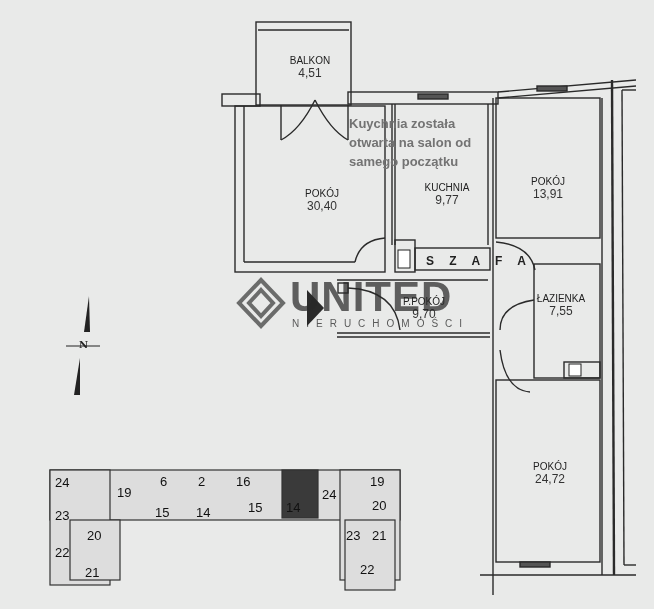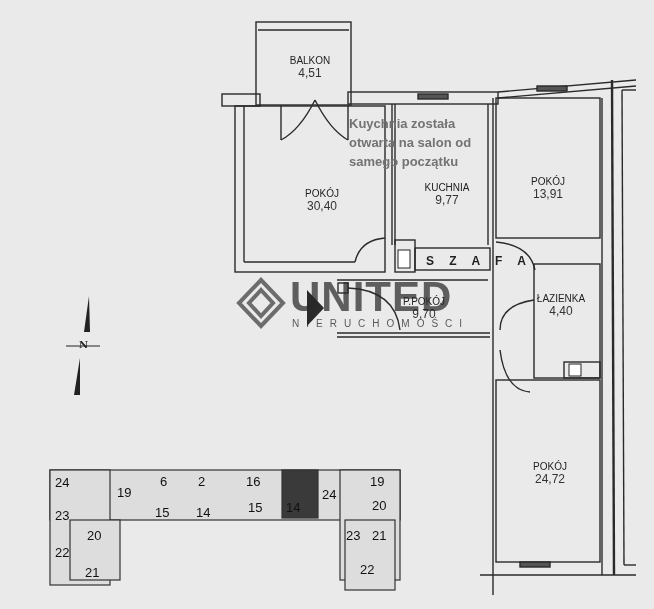--- a/index.html
+++ b/index.html
@@ -114,40 +114,40 @@
 <div class="lbl" style="left:548px;top:176px">
   <span>POKÓJ</span>
   <span class="area">13,91</span>
 </div>
 <div class="lbl" style="left:424px;top:296px">
   <span>P.POKÓJ</span>
   <span class="area">9,70</span>
 </div>
 <div class="lbl" style="left:561px;top:293px">
   <span>ŁAZIENKA</span>
-  <span class="area">4,40</span>
+  <span class="area">7,55</span>
 </div>
 <div class="lbl" style="left:550px;top:461px">
   <span>POKÓJ</span>
   <span class="area">24,72</span>
 </div>
 
 <div class="note">Kuychnia została otwarta na salon od samego początku</div>
 <div class="szafa">S Z A F A</div>
 
 <div class="wm-text">UNITED</div>
 <div class="wm-sub">NIERUCHOMOŚCI</div>
 
 <div class="north">N</div>
 
 <div class="site-num" style="left:55px;top:475px">24</div>
 <div class="site-num" style="left:117px;top:485px">19</div>
 <div class="site-num" style="left:160px;top:474px">6</div>
 <div class="site-num" style="left:198px;top:474px">2</div>
-<div class="site-num" style="left:246px;top:474px">16</div>
+<div class="site-num" style="left:236px;top:474px">16</div>
 <div class="site-num" style="left:322px;top:487px">24</div>
 <div class="site-num" style="left:370px;top:474px">19</div>
 <div class="site-num" style="left:55px;top:508px">23</div>
 <div class="site-num" style="left:155px;top:505px">15</div>
 <div class="site-num" style="left:196px;top:505px">14</div>
 <div class="site-num" style="left:248px;top:500px">15</div>
 <div class="site-num" style="left:286px;top:500px">14</div>
 <div class="site-num" style="left:87px;top:528px">20</div>
 <div class="site-num" style="left:372px;top:498px">20</div>
 <div class="site-num" style="left:55px;top:545px">22</div>

